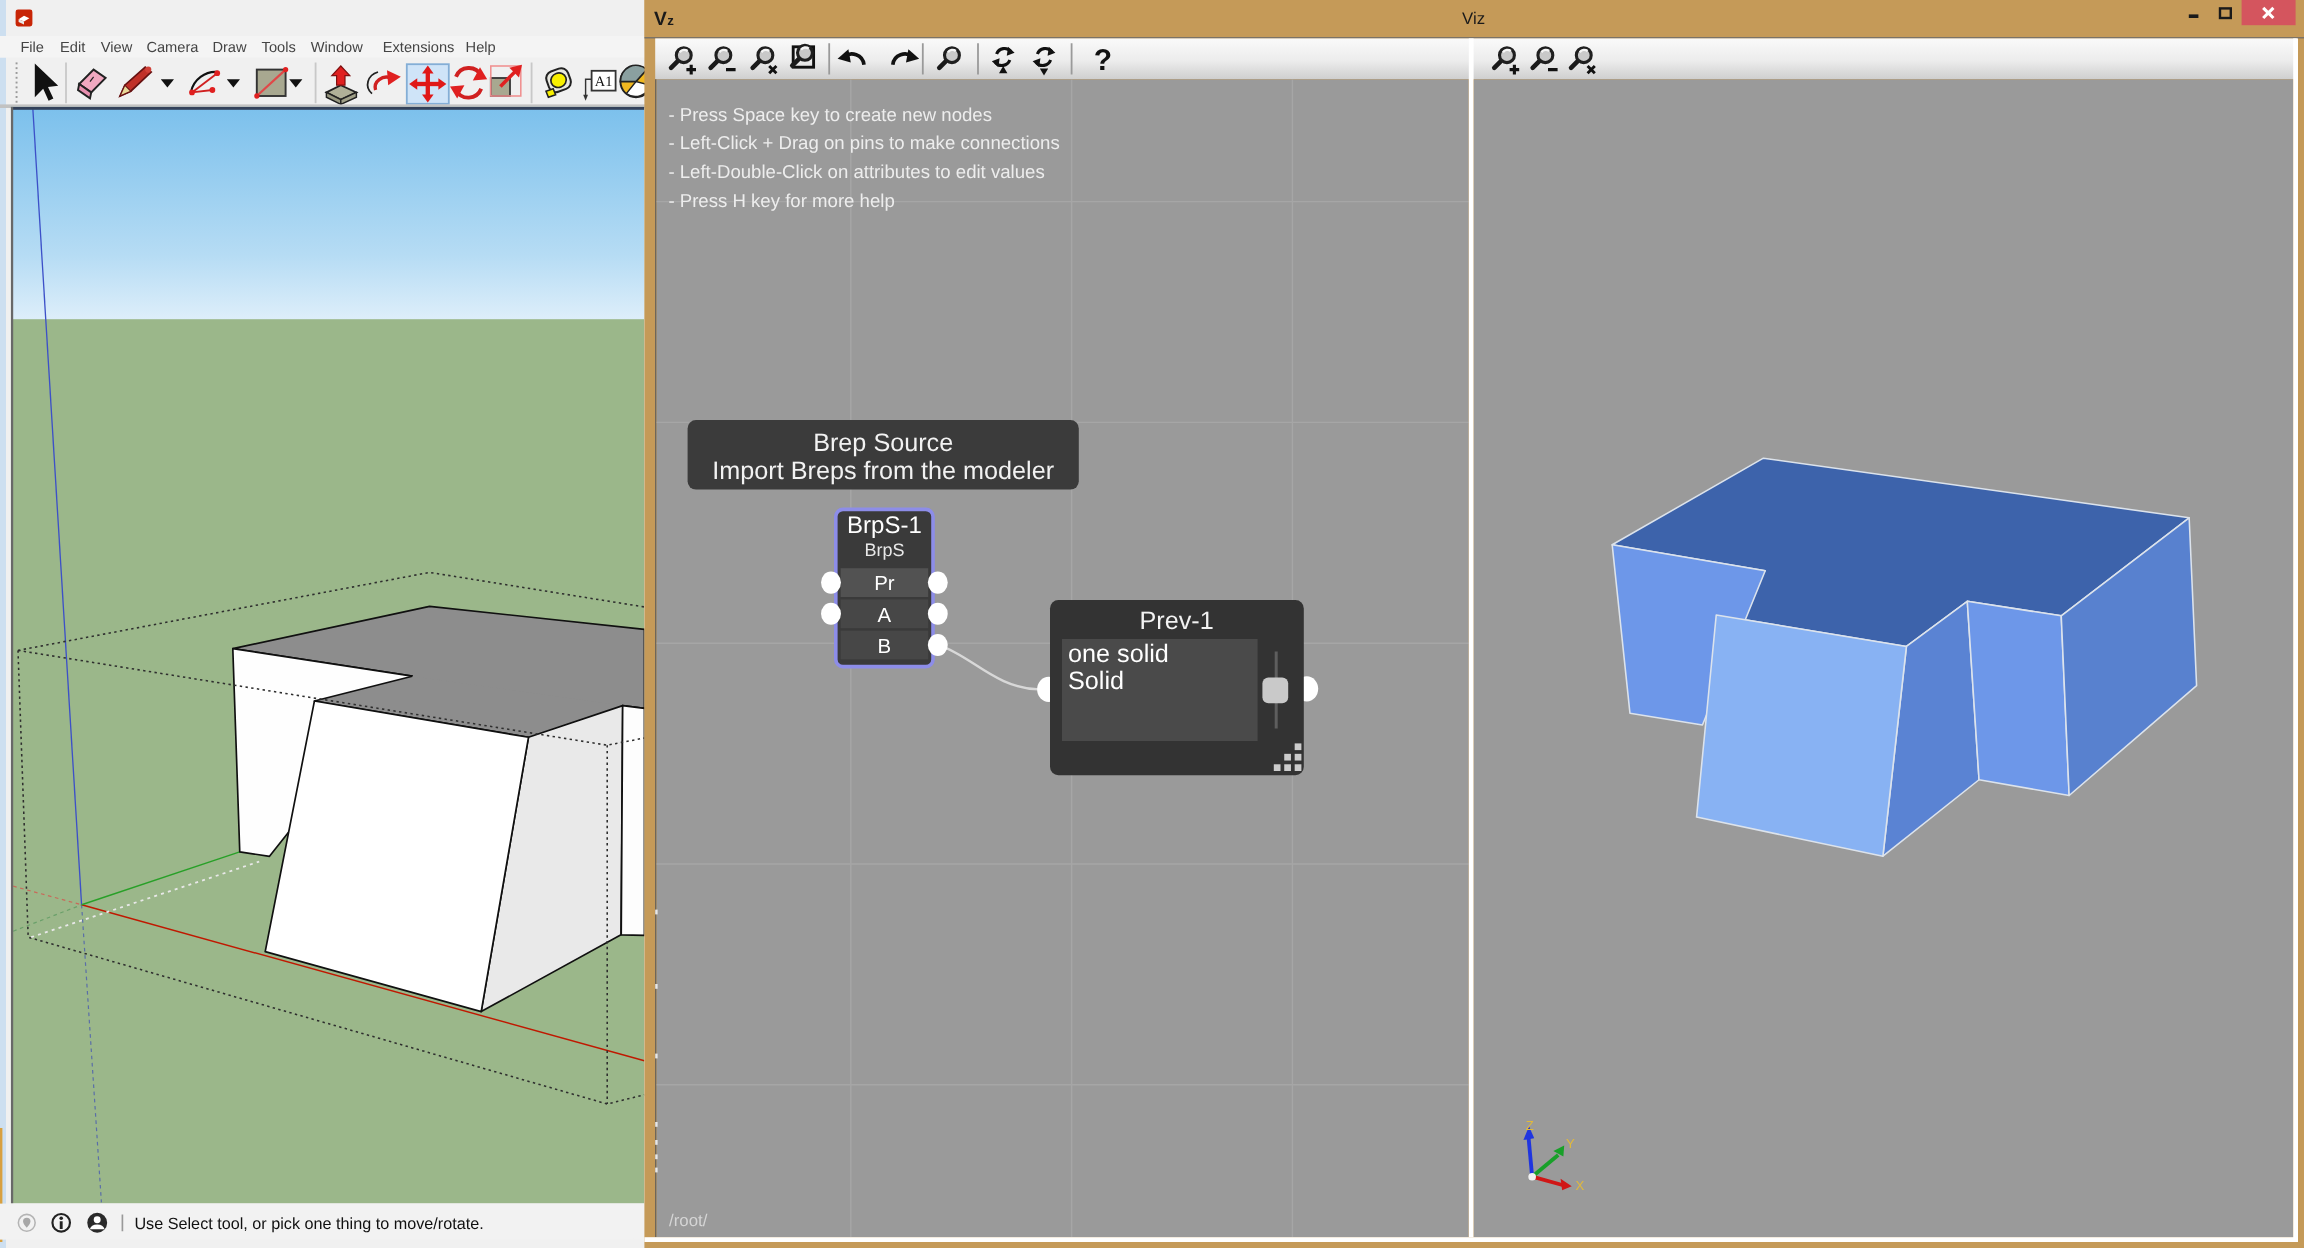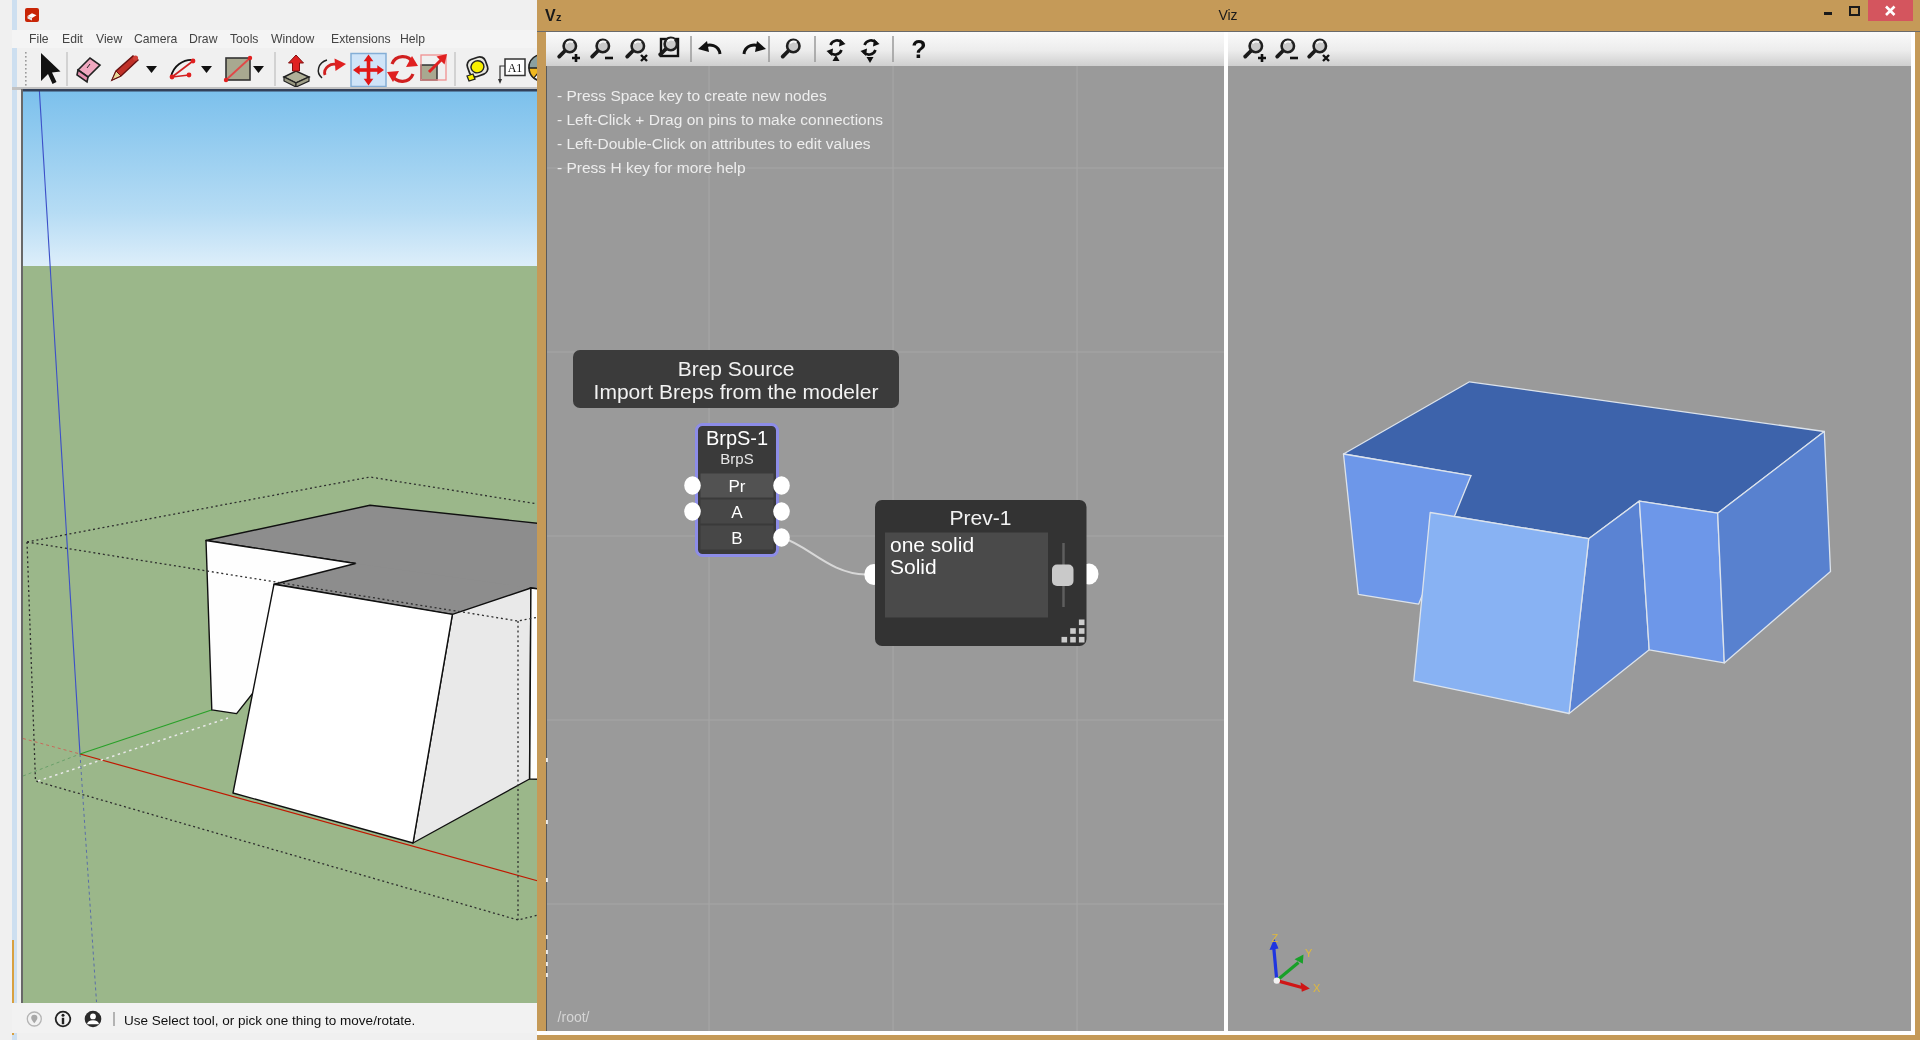--- a/index.html
+++ b/index.html
@@ -2,21 +2,21 @@
 <html><head>
 <meta charset="utf-8">
 <style>
   html,body{margin:0;padding:0;width:1920px;height:1040px;overflow:hidden;
     font-family:"Liberation Sans",sans-serif;background:#f0f0f0;-webkit-font-smoothing:antialiased;}
   .abs{position:absolute;}
 </style>
 </head>
 <body>
 
-<div class="abs" id="sk-win" style="left:12px;top:0;width:545px;height:1040px;background:#f0f0f0;">
+<div class="abs" id="sk-win" style="left:0;top:0;width:545px;height:1040px;background:#f0f0f0;">
   <div class="abs" style="left:0;top:0;width:5px;height:1040px;background:#cddff0;"></div>
   <div class="abs" style="left:0;top:940px;width:2px;height:95px;background:#d8a040;"></div>
   <svg class="abs" style="left:12px;top:7px;" width="18" height="18" viewBox="0 0 18 18">
     <rect x="1" y="1" width="14" height="14" rx="2" fill="#c82506"></rect>
     <path d="M3.5 9 L8 6.2 L12.5 8.2 L8 11 Z" fill="#fff"></path>
     <path d="M8 11 L8 13.5 L3.5 11.4 L3.5 9 Z" fill="#e8e8e8"></path>
   </svg>
   <div class="abs" style="left:0;top:30px;width:545px;height:18px;background:#f4f4f4;"></div>
   <svg class="abs" style="left:0;top:30px;" width="545" height="18" viewBox="0 0 545 18">
     <rect x="0" y="0" width="545" height="18" fill="#f4f4f4"></rect>

